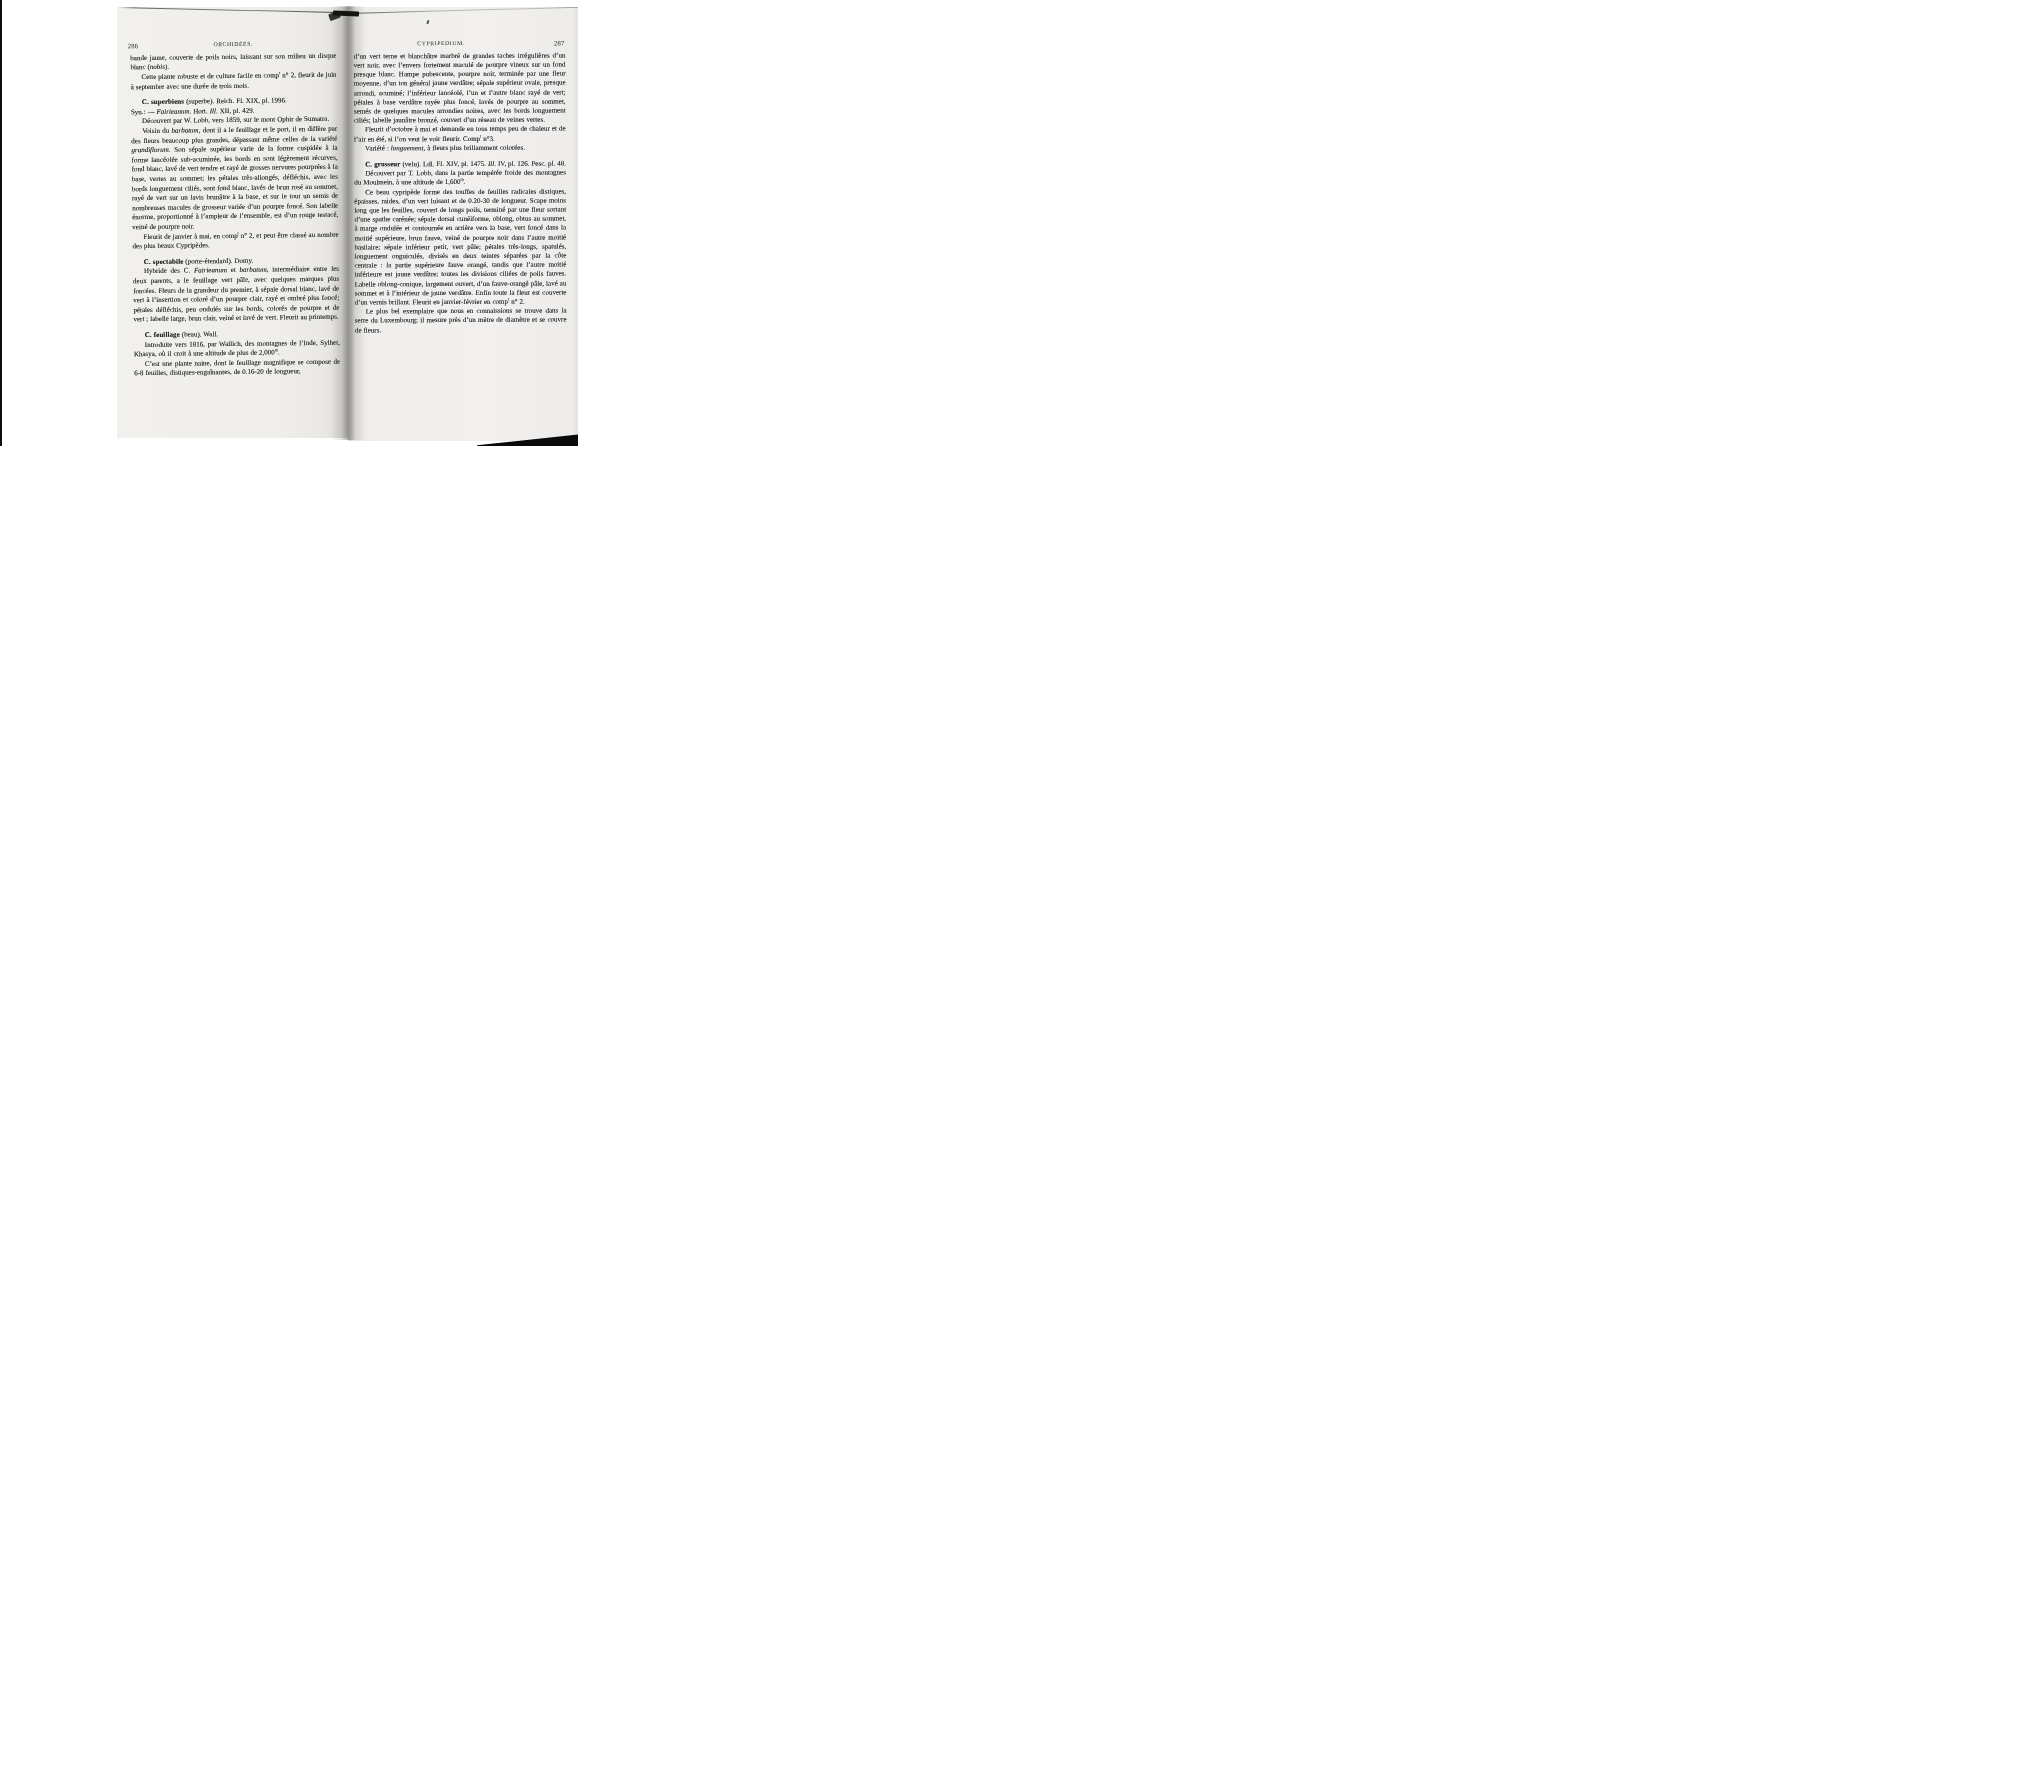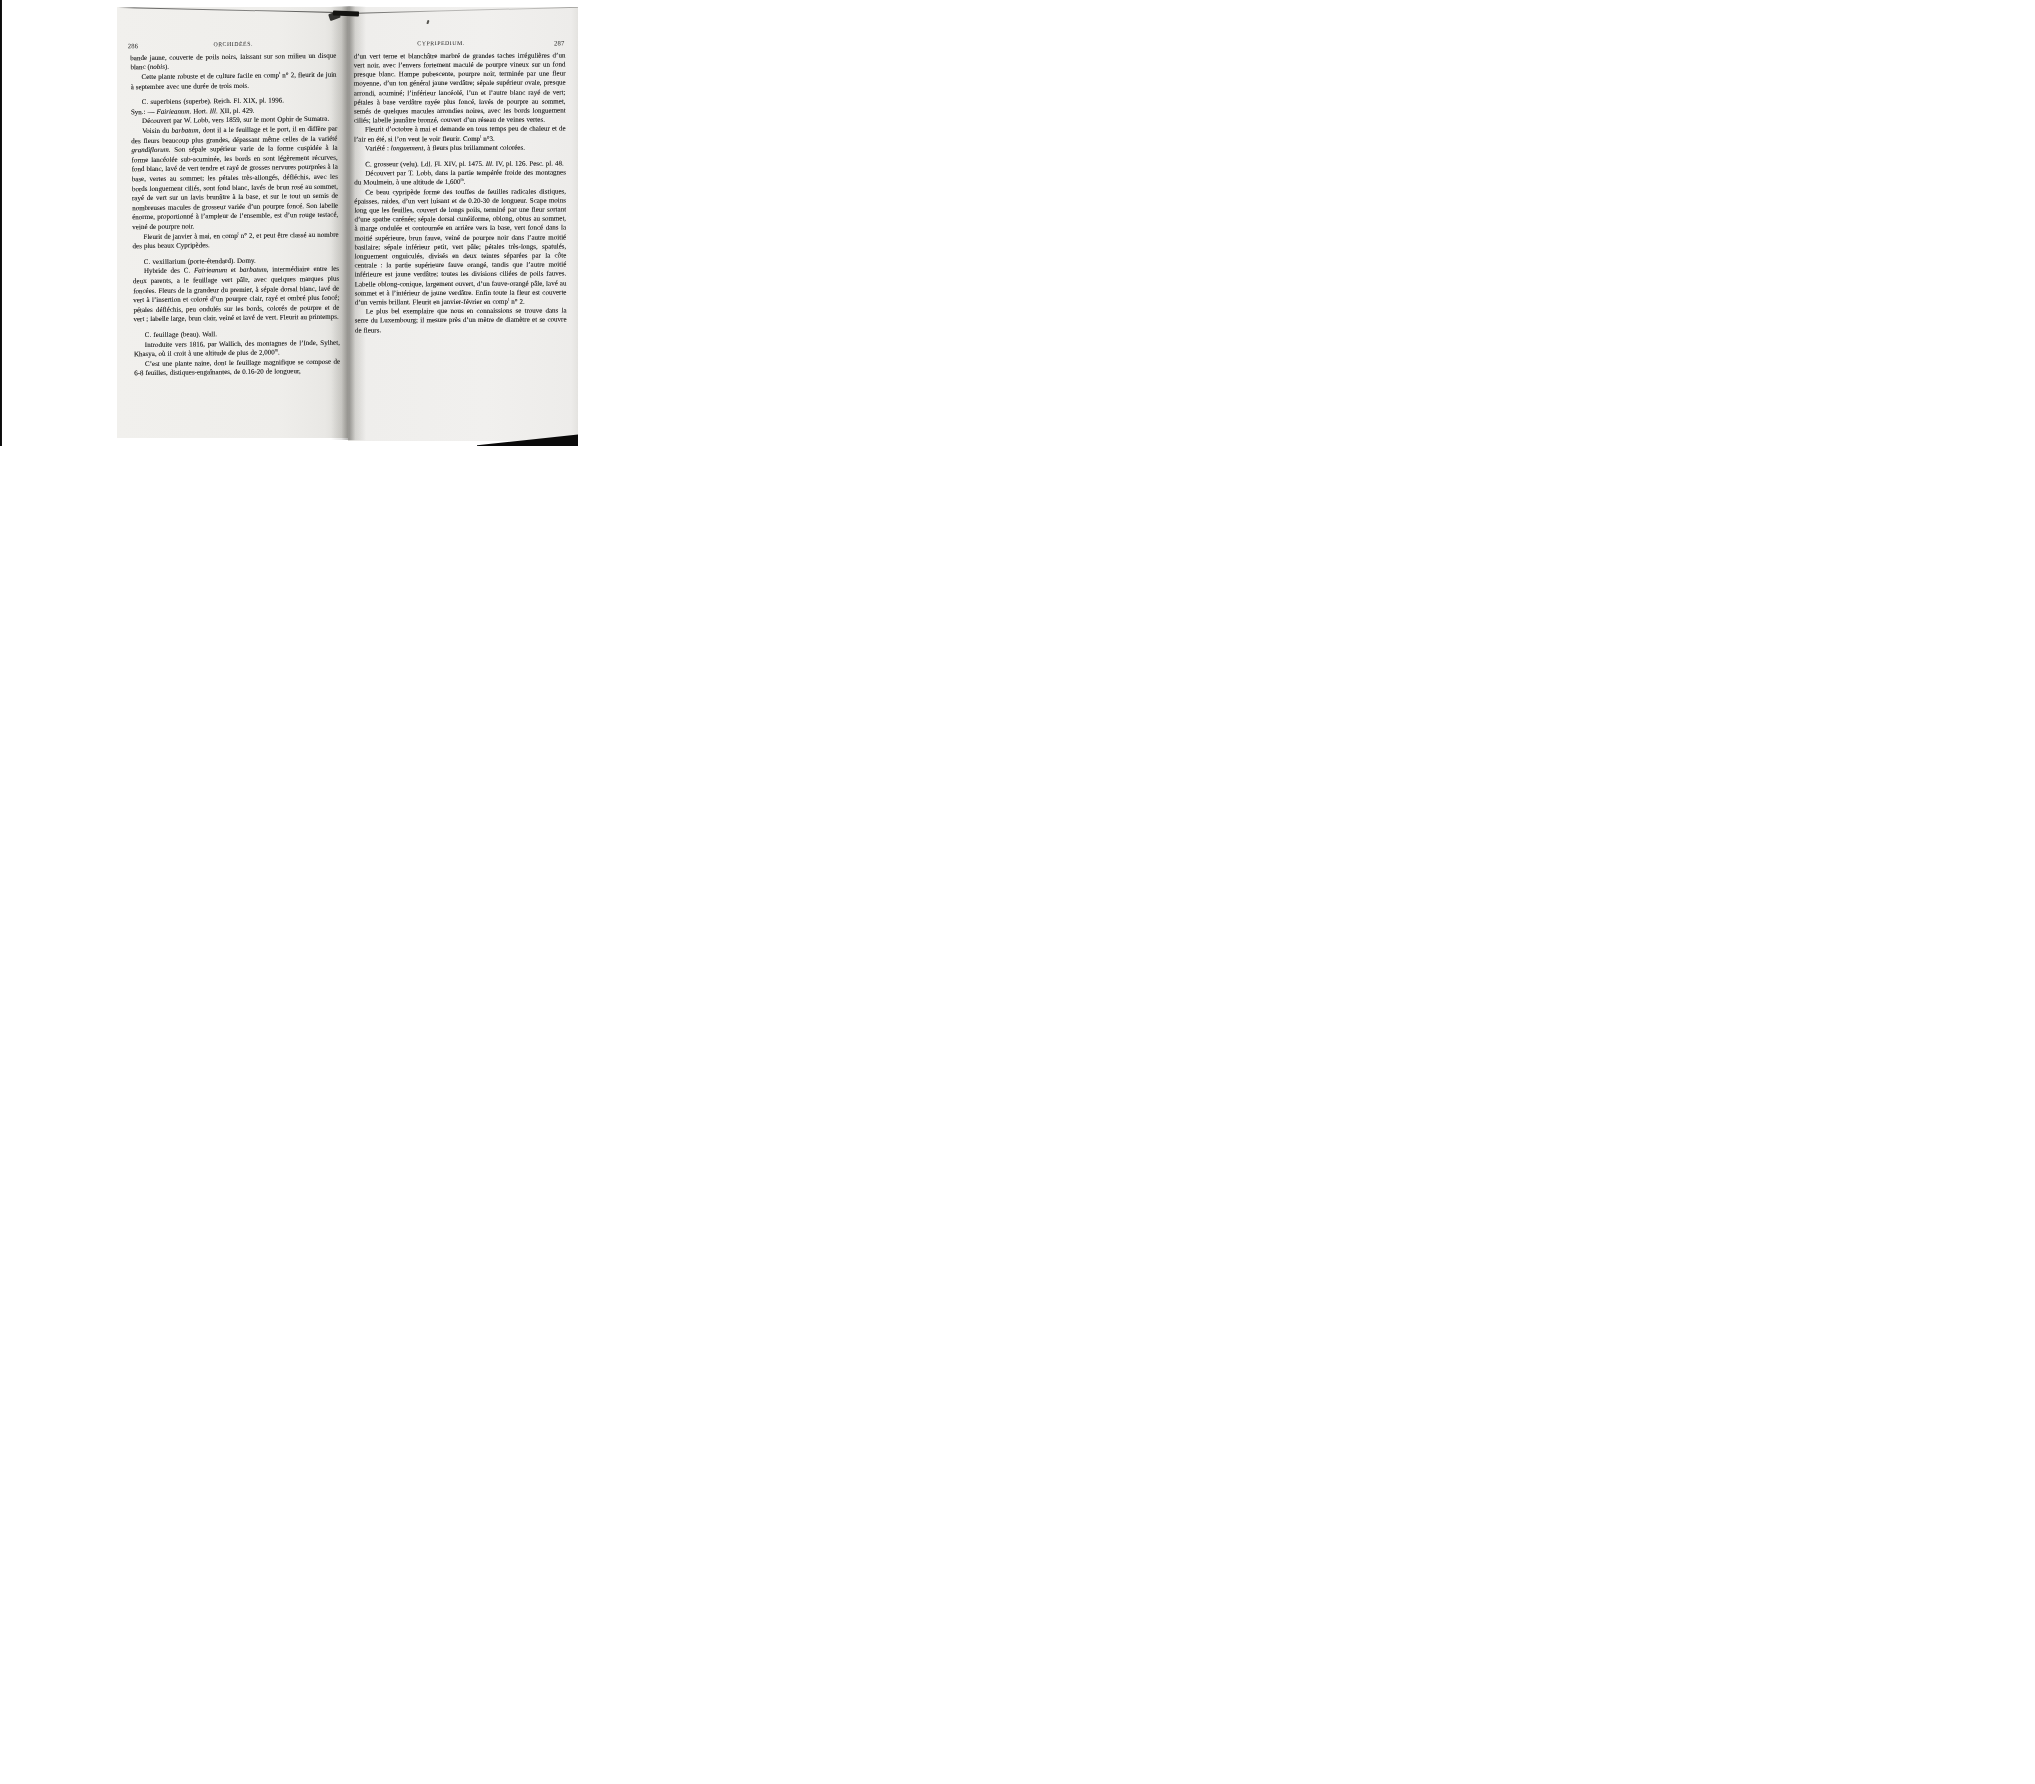--- a/index.html
+++ b/index.html
@@ -73,21 +73,21 @@
   .page-right .runtitle{left:-37px;right:0;}
   .body-text{text-shadow:0 0 0.2px rgba(28,28,28,.5);}
   .page-left  .body-text{font-size:7px;line-height:9.6px;}
   .page-right .body-text{font-size:7px;line-height:9.2px;}
   .body-text p{margin:0;text-align:justify;word-spacing:0.2px;}
   p.indent{text-indent:11px;}
   p.cont{text-indent:0;}
   p.heading{text-indent:11px;}
   .page-left  p.heading{margin-top:6.1px;}
   .page-right p.heading{margin-top:7px;}
-  .body-text b{font-weight:normal;letter-spacing:0.1px;}
+  .body-text b{font-weight:bold;letter-spacing:0.1px;}
   .body-text sup{font-size:60%;vertical-align:super;line-height:0;}
 </style>
 </head>
 <body>
 
 <div class="canvas">
 
   <div class="film-edge"></div>
 
   <div class="page page-left">
@@ -97,21 +97,21 @@
         <span class="runtitle">ORCHIDÉES.</span>
       </div>
       <div class="body-text">
           <p class="cont">bande jaune, couverte de poils noirs, laissant sur son milieu un disque blanc (<i>nobis</i>).</p>
           <p class="indent">Cette plante robuste et de culture facile en comp<sup>t</sup> n° 2, fleurit de juin à septembre avec une durée de trois mois.</p>
           <p class="heading"><b>C. superbiens</b> (superbe). Reich. Fl. XIX, pl. 1996.</p>
           <p class="cont">Syn.: — <i>Fairieanum</i>. Hort. <i>Ill</i>. XII, pl. 429.</p>
           <p class="indent">Découvert par W. Lobb, vers 1859, sur le mont Ophir de Sumatra.</p>
           <p class="indent">Voisin du <i>barbatum</i>, dont il a le feuillage et le port, il en diffère par des fleurs beaucoup plus grandes, dépassant même celles de la variété <i>grandiflorum</i>. Son sépale supérieur varie de la forme cuspidée à la forme lancéolée sub-acuminée, les bords en sont légèrement récurves, fond blanc, lavé de vert tendre et rayé de grosses nervures pourprées à la base, vertes au sommet; les pétales très-allongés, défléchis, avec les bords longuement ciliés, sont fond blanc, lavés de brun rosé au sommet, rayé de vert sur un lavis brunâtre à la base, et sur le tout un semis de nombreuses macules de grosseur variée d’un pourpre foncé. Son labelle énorme, proportionné à l’ampleur de l’ensemble, est d’un rouge testacé, veiné de pourpre noir.</p>
           <p class="indent">Fleurit de janvier à mai, en comp<sup>t</sup> n° 2, et peut être classé au nombre des plus beaux Cypripèdes.</p>
-          <p class="heading"><b>C. vexillarium</b> (porte-étendard). Domy.</p>
+          <p class="heading"><b>C. spectabile</b> (porte-étendard). Domy.</p>
           <p class="indent">Hybride des C. <i>Fairieanum</i> et <i>barbatum</i>, intermédiaire entre les deux parents, a le feuillage vert pâle, avec quelques marques plus foncées. Fleurs de la grandeur du premier, à sépale dorsal blanc, lavé de vert à l’insertion et coloré d’un pourpre clair, rayé et ombré plus foncé; pétales défléchis, peu ondulés sur les bords, colorés de pourpre et de vert ; labelle large, brun clair, veiné et lavé de vert. Fleurit au printemps.</p>
           <p class="heading"><b>C. feuillage</b> (beau). Wall.</p>
           <p class="indent">Introduite vers 1816, par Wallich, des montagnes de l’Inde, Sylhet, Khasya, où il croit à une altitude de plus de 2,000<sup>m</sup>.</p>
           <p class="indent">C’est une plante naine, dont le feuillage magnifique se compose de 6-8 feuilles, distiques-engaînantes, de 0.16-20 de longueur,</p>
         </div>
     </div>
   </div>
 
   <div class="page page-right">
     <div class="inner">

